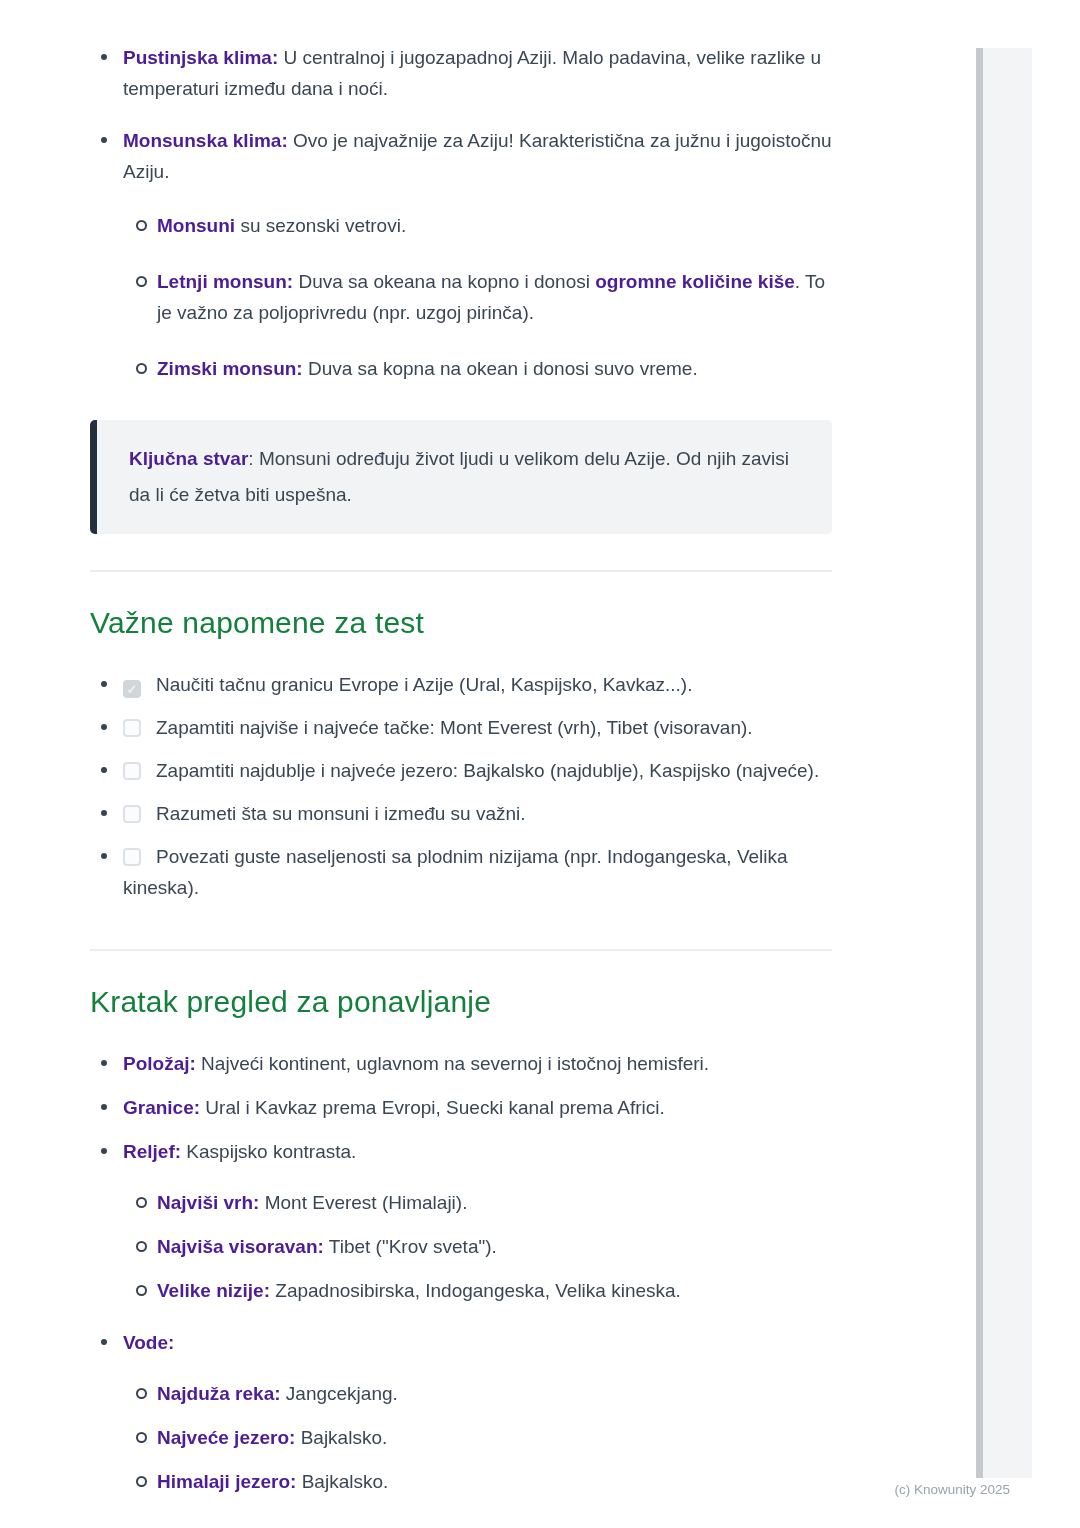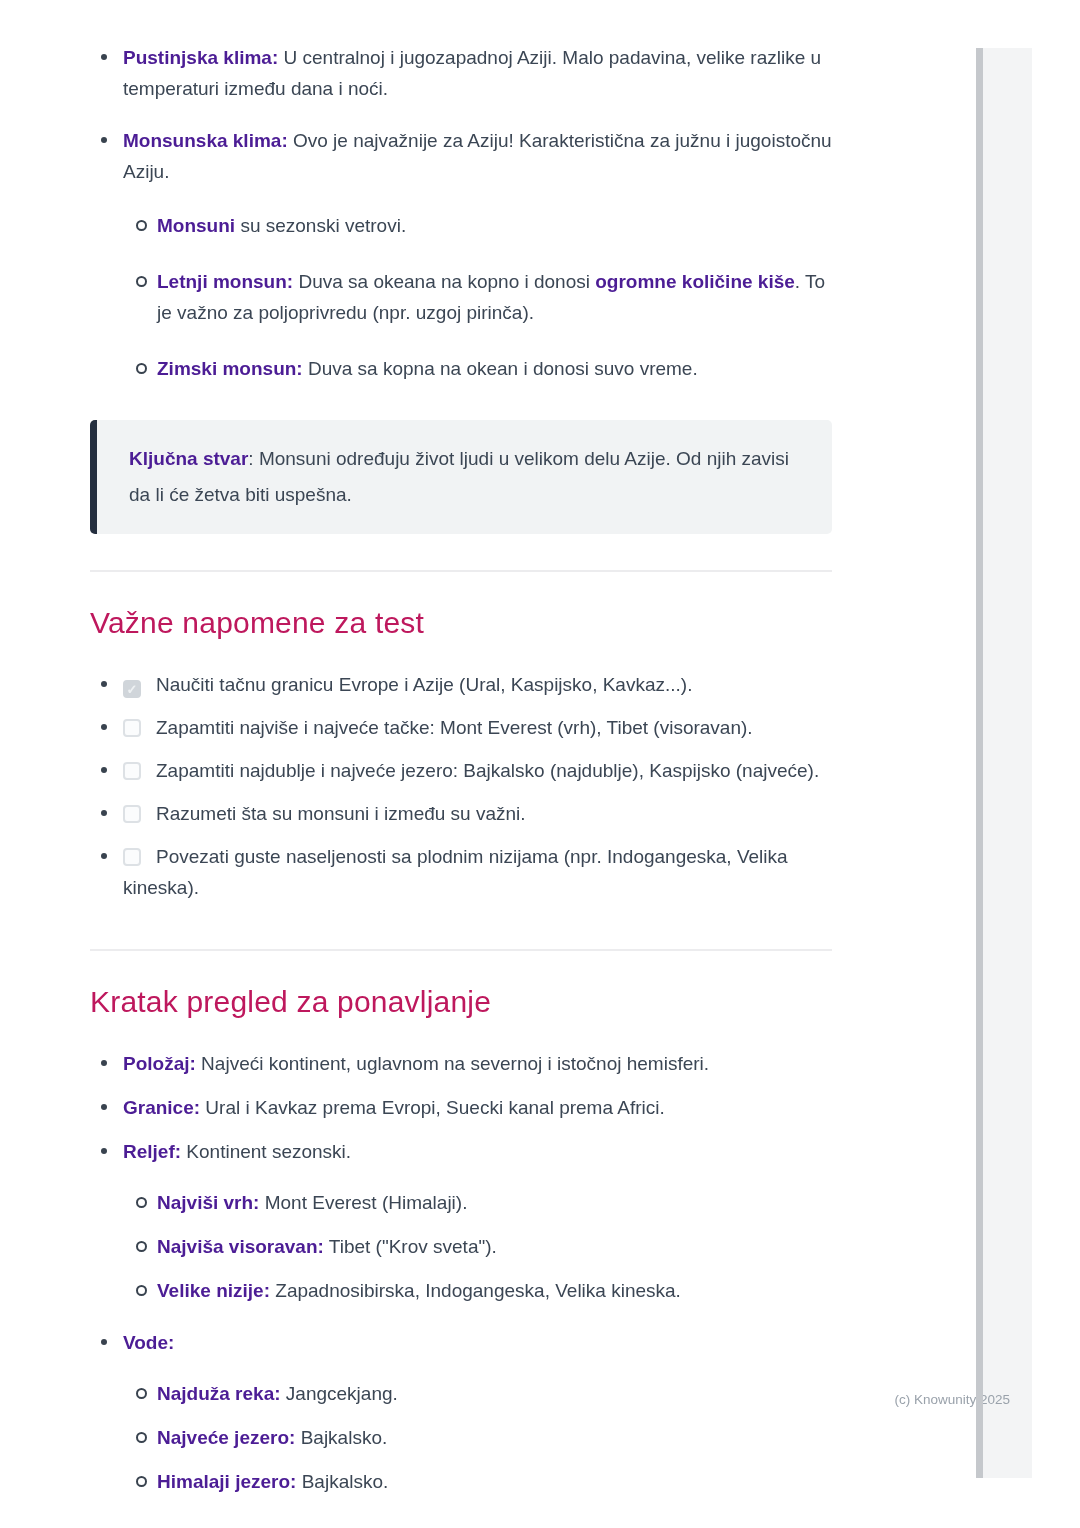--- a/index.html
+++ b/index.html
@@ -37,21 +37,21 @@
     border-left:7px solid #242e3e;
     border-radius:5px;
     padding:21px 30px 21px 32px;
     line-height:36px;
   }
 
   .divider { border:none; border-top:2px solid #ececee; margin:36px 0 0 0; height:0; }
 
   h2 {
     font-size:30px; line-height:38px; font-weight:400;
-    color:#be185d; margin:32px 0 27px 0; letter-spacing:0.2px;
+    color:#15803d; margin:32px 0 27px 0; letter-spacing:0.2px;
   }
 
   .checklist > li { position:relative; padding-left:33px; margin-bottom:12px; }
   .checkbox {
     display:inline-block; width:18px; height:18px; box-sizing:border-box;
     border-radius:4px; border:2px solid #dde1e5; background:#fbfcfd;
     vertical-align:-3px; margin-right:15px;
   }
   .checkbox .tick {
     display:none; color:#eef1f3; font-size:13px; line-height:15px;
@@ -59,21 +59,21 @@
   }
   .checkbox.checked { background:#d0d5da; border-color:#d0d5da; }
   .checkbox.checked .tick { display:block; }
 
   .review > li { margin-bottom:13px; }
   .review .l2 { margin-top:5px; }
   .review .l2 > li { margin-bottom:13px; margin-top:0; }
   .review .l2 > li:first-child { margin-top:20px; }
 
   .footer {
-    position:absolute; right:70px; top:1392px;
+    position:absolute; right:70px; top:1482px;
     font-size:13.5px; color:#9aa2ab; z-index:1;
   }
 
   .scroll-track {
     position:absolute; left:983px; top:48px; width:49px; height:1430px;
     background:#f3f4f5; z-index:0;
   }
   .scroll-thumb {
     position:absolute; left:976px; top:48px; width:7px; height:1430px;
     background:#c5c8cc; z-index:2;
@@ -148,21 +148,21 @@
     <li>
       <span class="dot"></span>
       <b>Položaj:</b><span> Najveći kontinent, uglavnom na severnoj i istočnoj hemisferi.</span>
     </li>
     <li>
       <span class="dot"></span>
       <b>Granice:</b><span> Ural i Kavkaz prema Evropi, Suecki kanal prema Africi.</span>
     </li>
     <li>
       <span class="dot"></span>
-      <b>Reljef:</b><span> Kontinent sezonski.</span>
+      <b>Reljef:</b><span> Kaspijsko kontrasta.</span>
       <ul class="l2">
         <li>
           <span class="circle"></span>
           <b>Najviši vrh:</b><span> Mont Everest (Himalaji).</span>
         </li>
         <li>
           <span class="circle"></span>
           <b>Najviša visoravan:</b><span> Tibet ("Krov sveta").</span>
         </li>
         <li>

